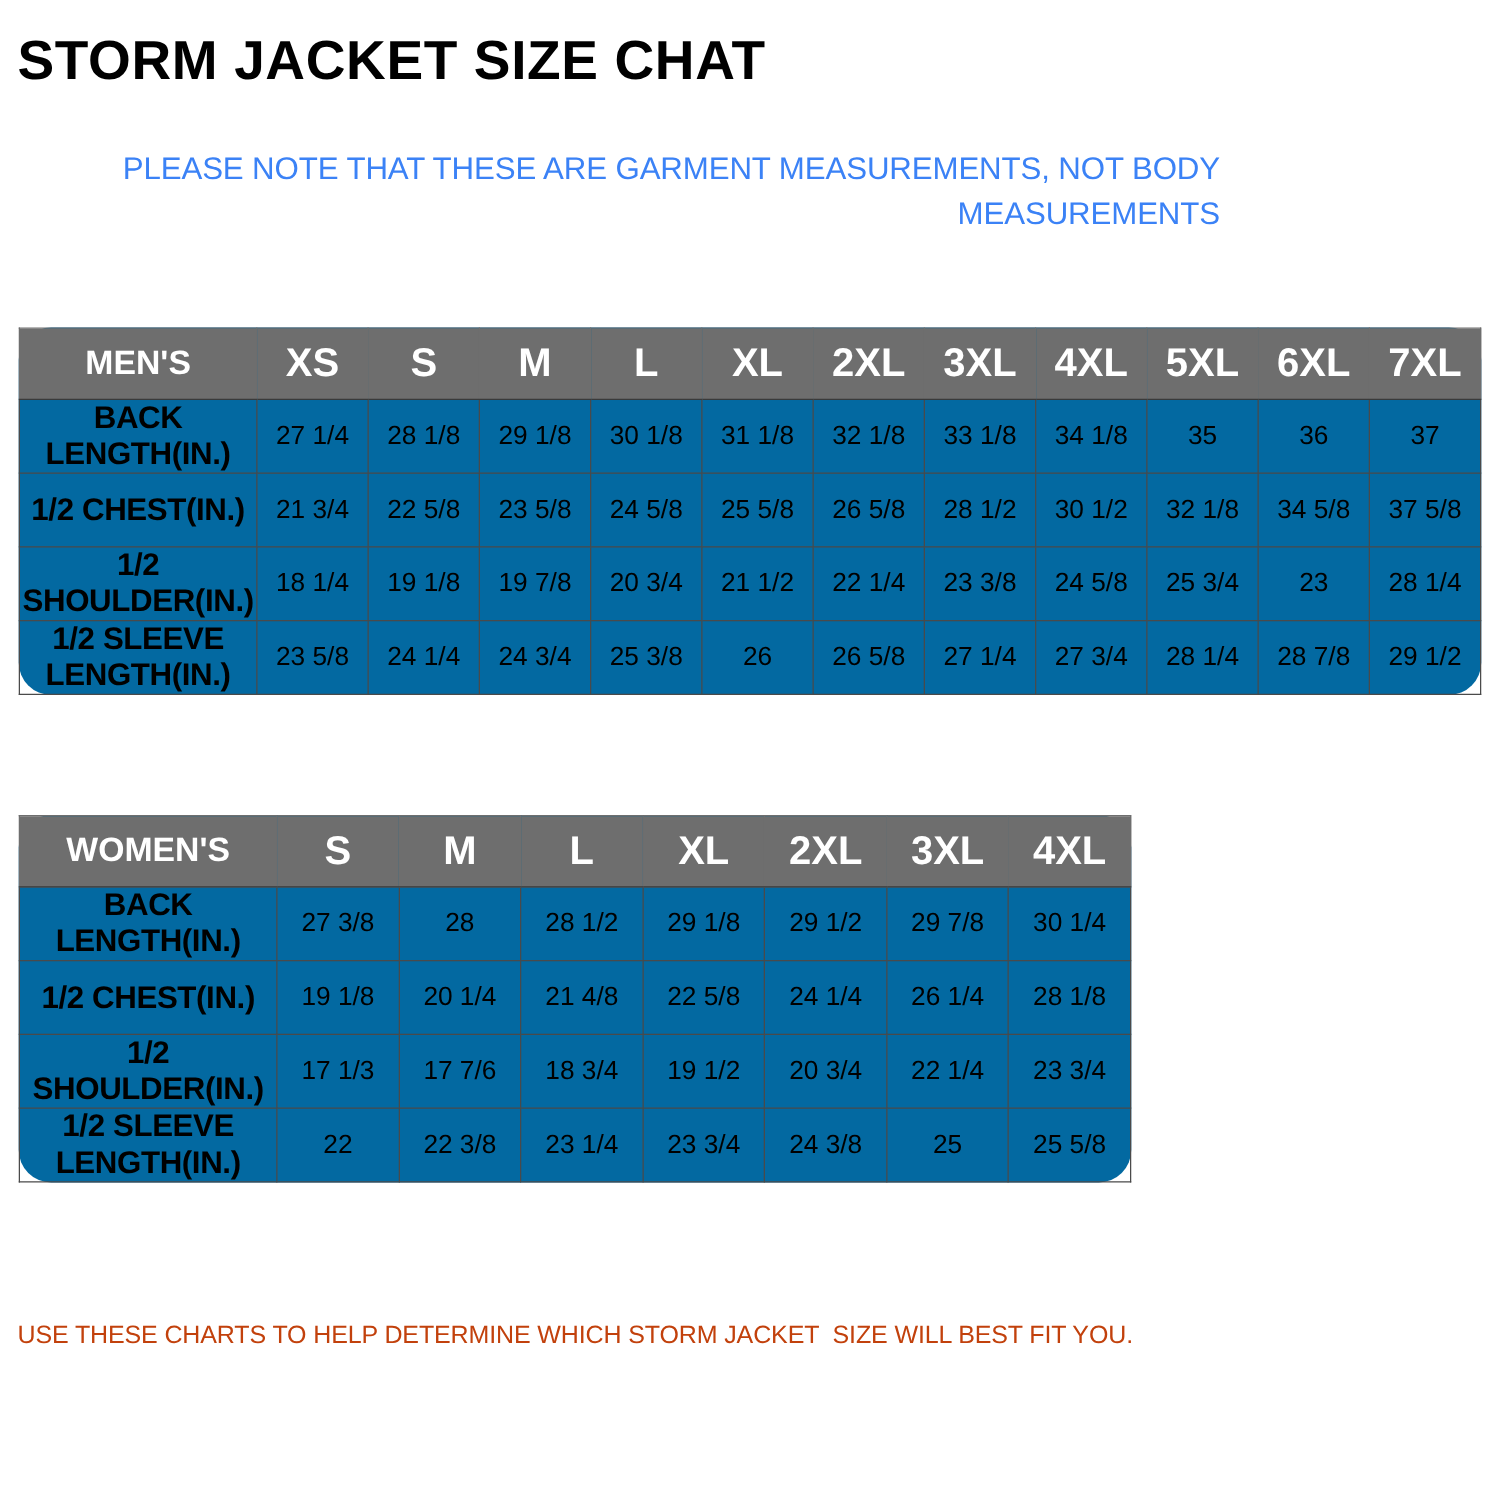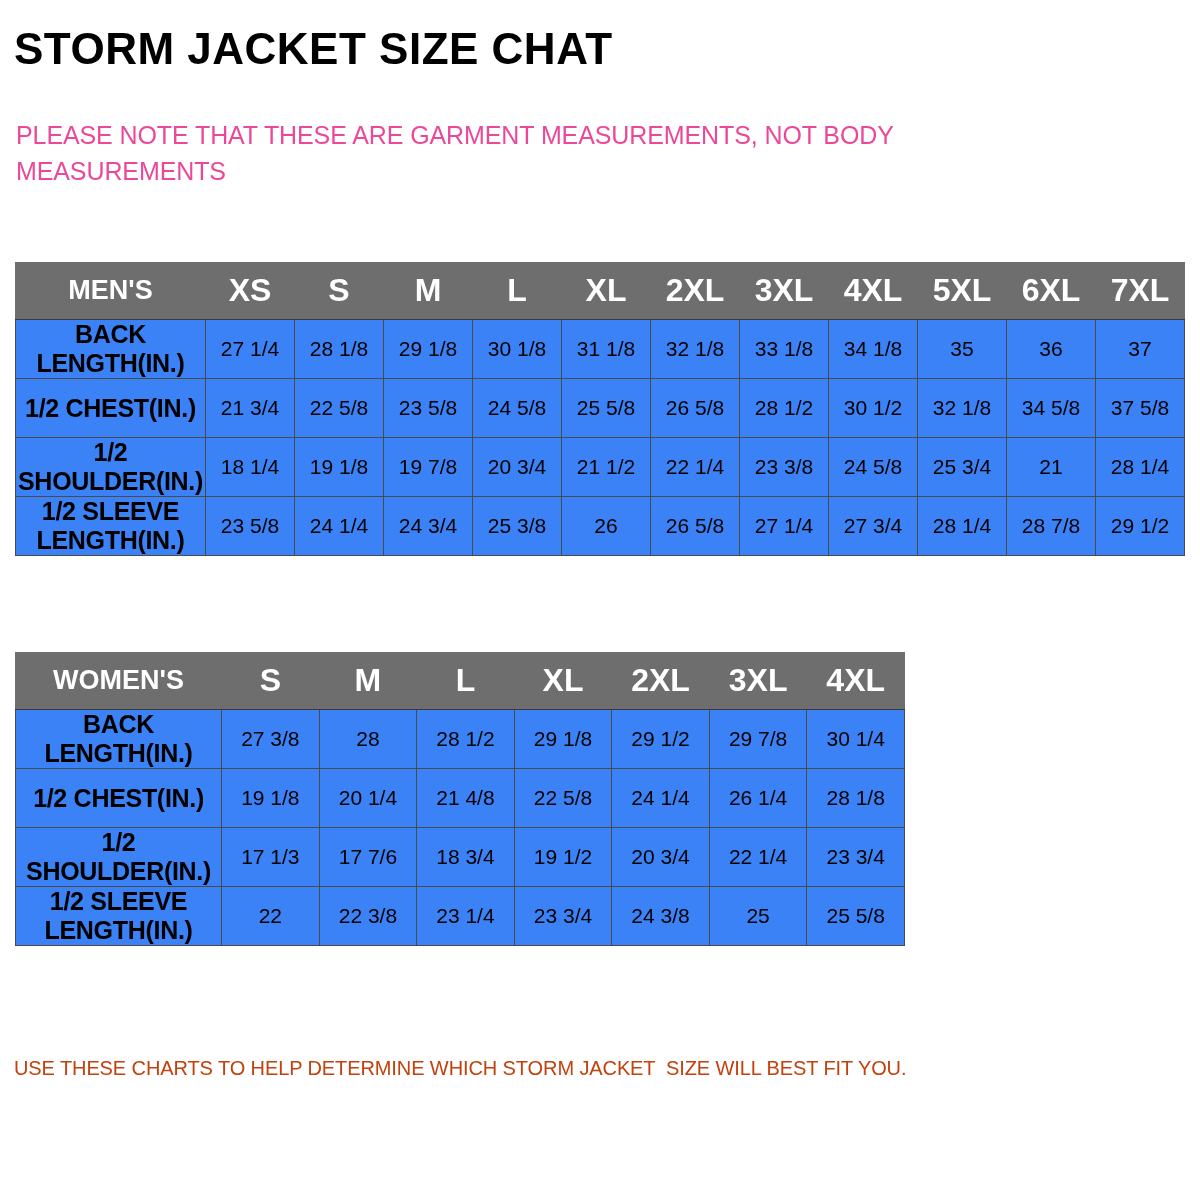--- a/index.html
+++ b/index.html
@@ -34,40 +34,42 @@
     line-height: 1.05;
   }
 
   .note-top {
     position: absolute;
     left: 16px;
     top: 118px;
     width: 960px;
     font-size: 25px;
     font-weight: normal;
-    color: #ec4899;
+    color: #3b82f6;
     line-height: 1.42;
     letter-spacing: -0.1px;
+    text-align: right;
   }
 
   .note-bottom {
     position: absolute;
     left: 14px;
     top: 1057px;
     font-size: 20px;
     color: #c2410c;
     white-space: pre;
     letter-spacing: -0.1px;
   }
 
   table.size-table {
     position: absolute;
     border-collapse: collapse;
     table-layout: fixed;
-    background: #3b82f6;
+    background: #0369a1;
+    border-radius: 26px;
   }
 
   table.size-table td {
     border: 1px solid #4a4a4a;
     text-align: center;
     vertical-align: middle;
     color: #000000;
     font-size: 21px;
     padding: 0;
     line-height: 1.16;
@@ -176,21 +178,21 @@
           <td class="rowhead">1/2 SHOULDER(IN.)</td>
           <td>18 1/4</td>
           <td>19 1/8</td>
           <td>19 7/8</td>
           <td>20 3/4</td>
           <td>21 1/2</td>
           <td>22 1/4</td>
           <td>23 3/8</td>
           <td>24 5/8</td>
           <td>25 3/4</td>
-          <td>21</td>
+          <td>23</td>
           <td>28 1/4</td>
         </tr>
         <tr>
           <td class="rowhead">
             <div>1/2 SLEEVE</div>
             <div>LENGTH(IN.)</div>
           </td>
           <td>23 5/8</td>
           <td>24 1/4</td>
           <td>24 3/4</td>

